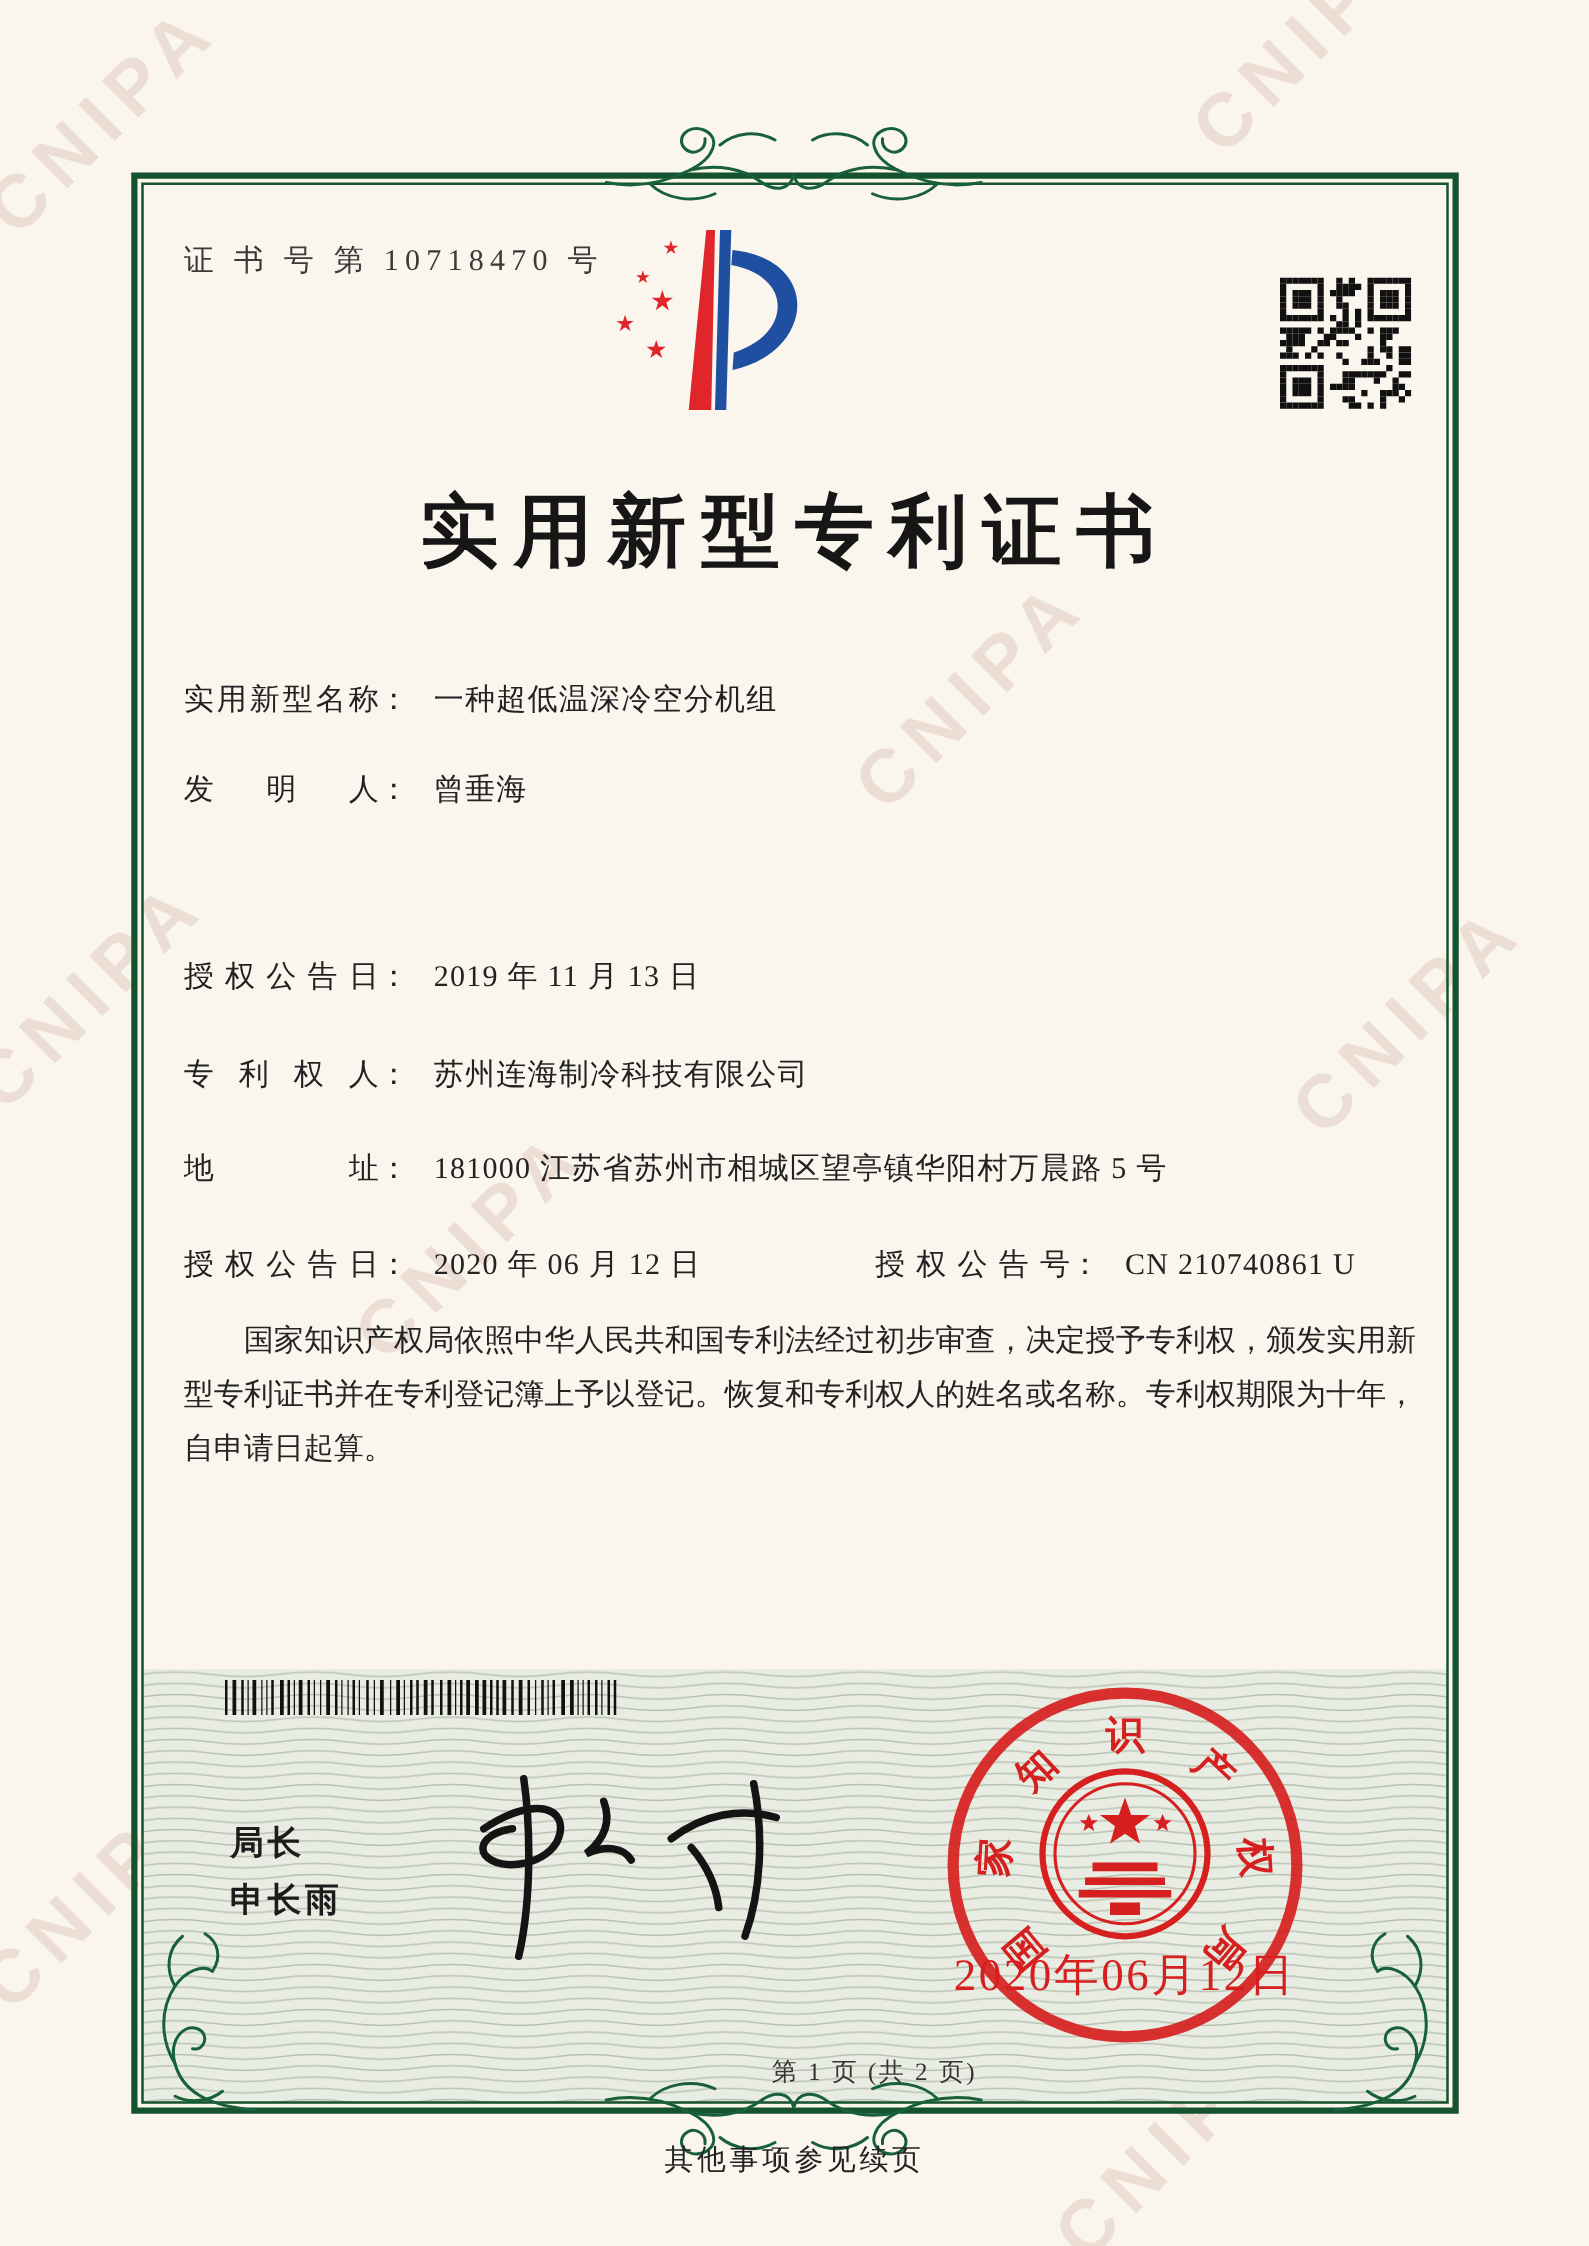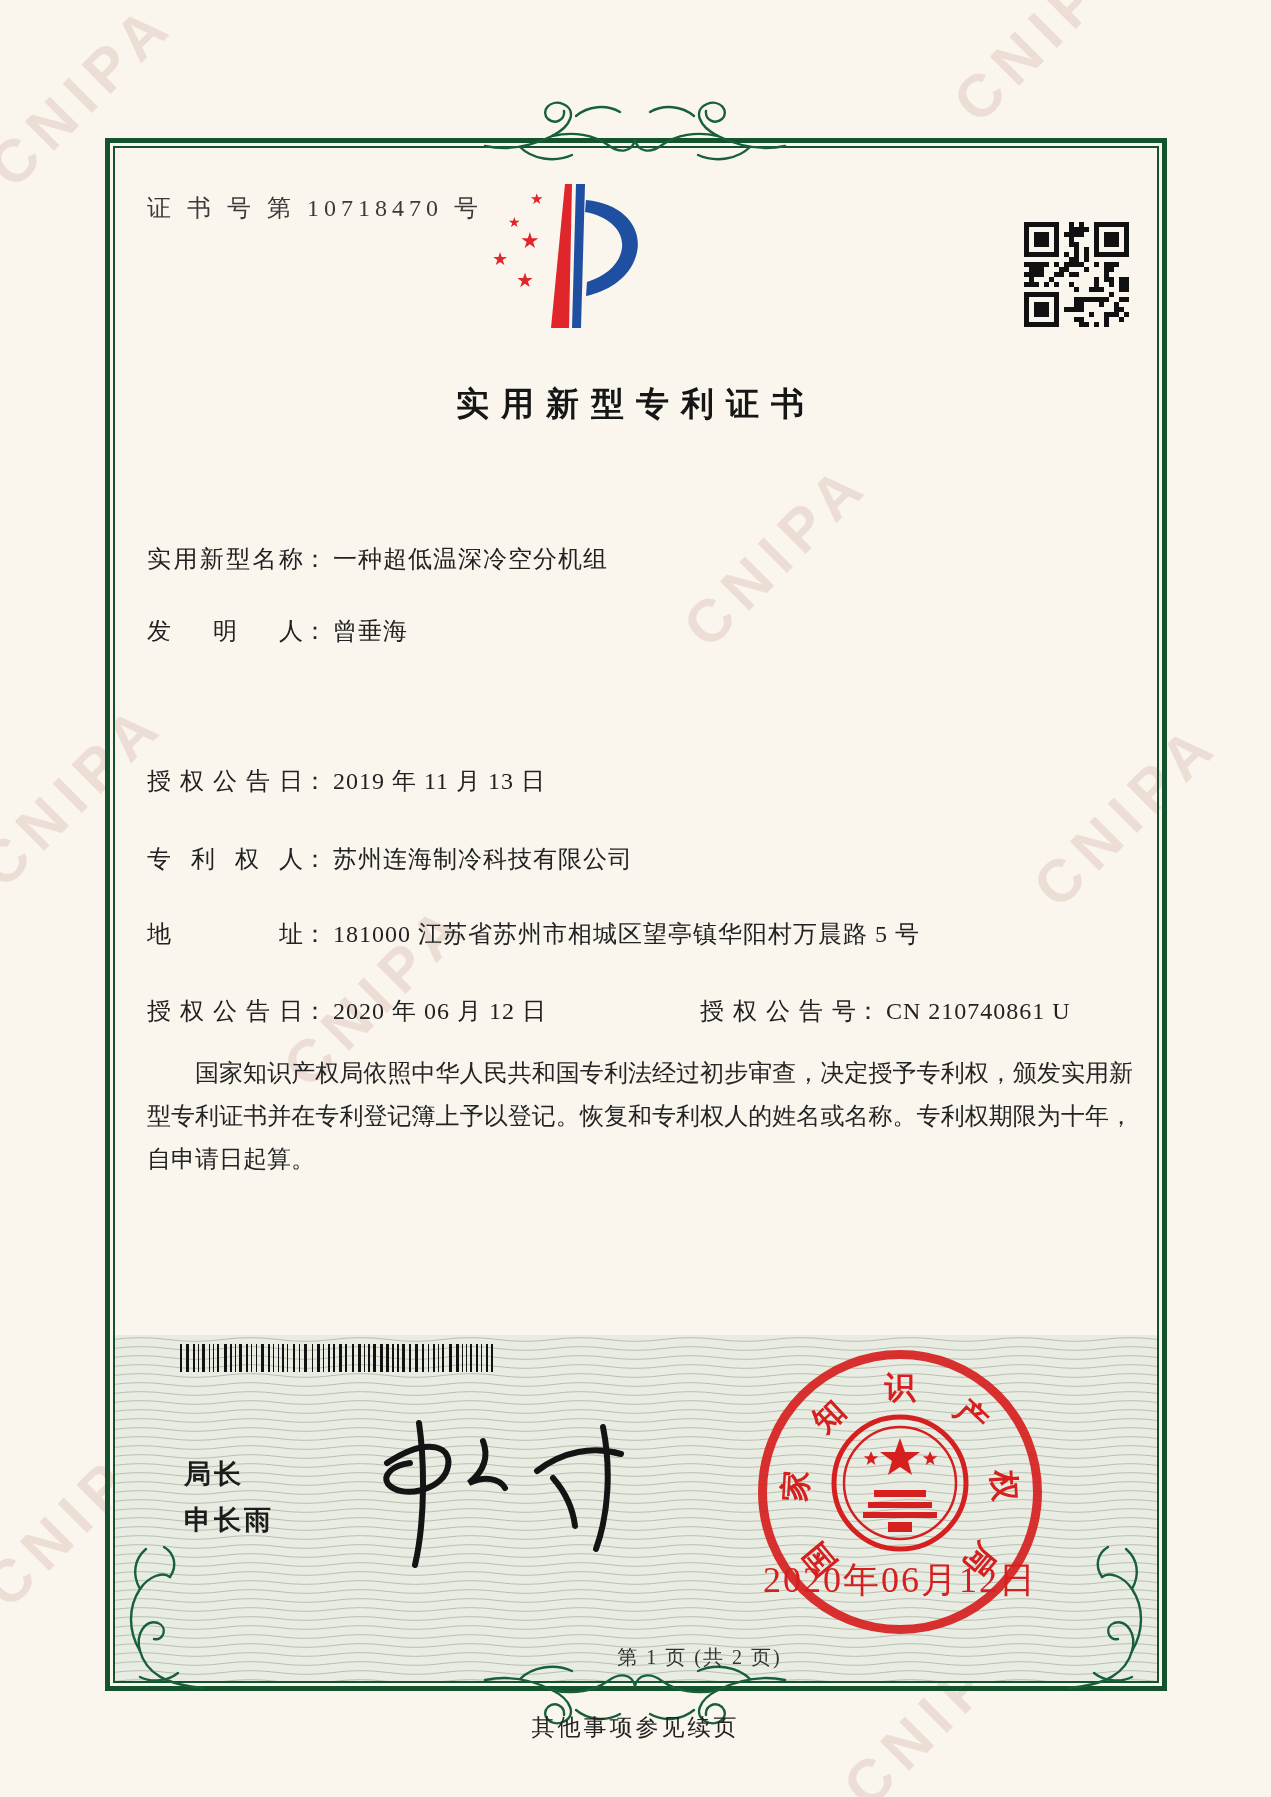--- a/index.html
+++ b/index.html
@@ -30,30 +30,30 @@
   
   .cert-no {
     position:absolute; left:147px; top:192px; font-size:24px; color:#3a3a3a;
     letter-spacing:5px;
   }
   .logo { position:absolute; left:468px; top:178px; width:190px; height:160px; }
   .logo .star { position:absolute; color:#e0252b; line-height:1; }
   .qr { position:absolute; left:1024px; top:222px; width:105px; height:118px; }
   .title {
     position:absolute; left:105px; top:382px; width:1062px; text-align:center;
-    font-size:33px; font-weight:bold; color:#161616; letter-spacing:12px;
+    font-size:63px; font-weight:bold; color:#161616; letter-spacing:12px;
   }
   
   .field-row { position:absolute; left:147px; font-size:24px; color:#222; white-space:nowrap; }
   .f-label {
     display:inline-block; width:156px; text-align:justify; text-align-last:justify;
     vertical-align:bottom;
   }
   .f-colon { display:inline-block; }
-  .f-value { margin-left:6px; letter-spacing:1px; }
+  .f-value { margin-left:20px; letter-spacing:1px; }
   
   .body-text {
     position:absolute; left:147px; top:1052px; width:986px;
     font-size:24px; color:#242424; line-height:43px; text-align:justify;
   }
   .body-text p { text-indent:2em; }
   
   .wave-zone {
     position:absolute; left:113px; top:1335px; width:1046px; height:348px; overflow:hidden;
   }

